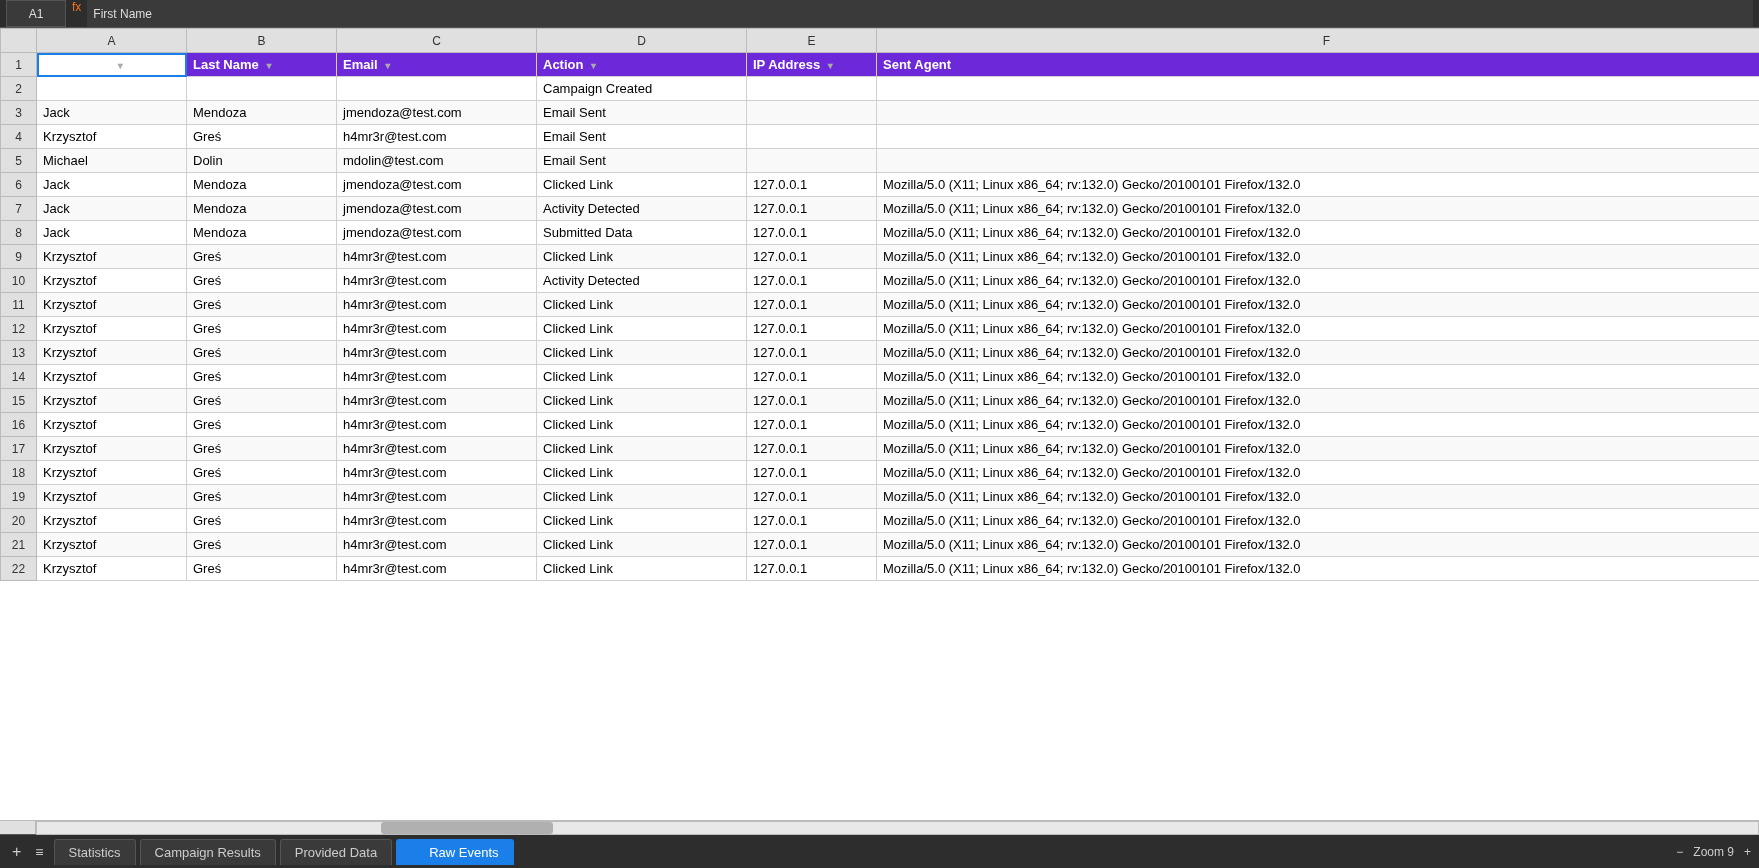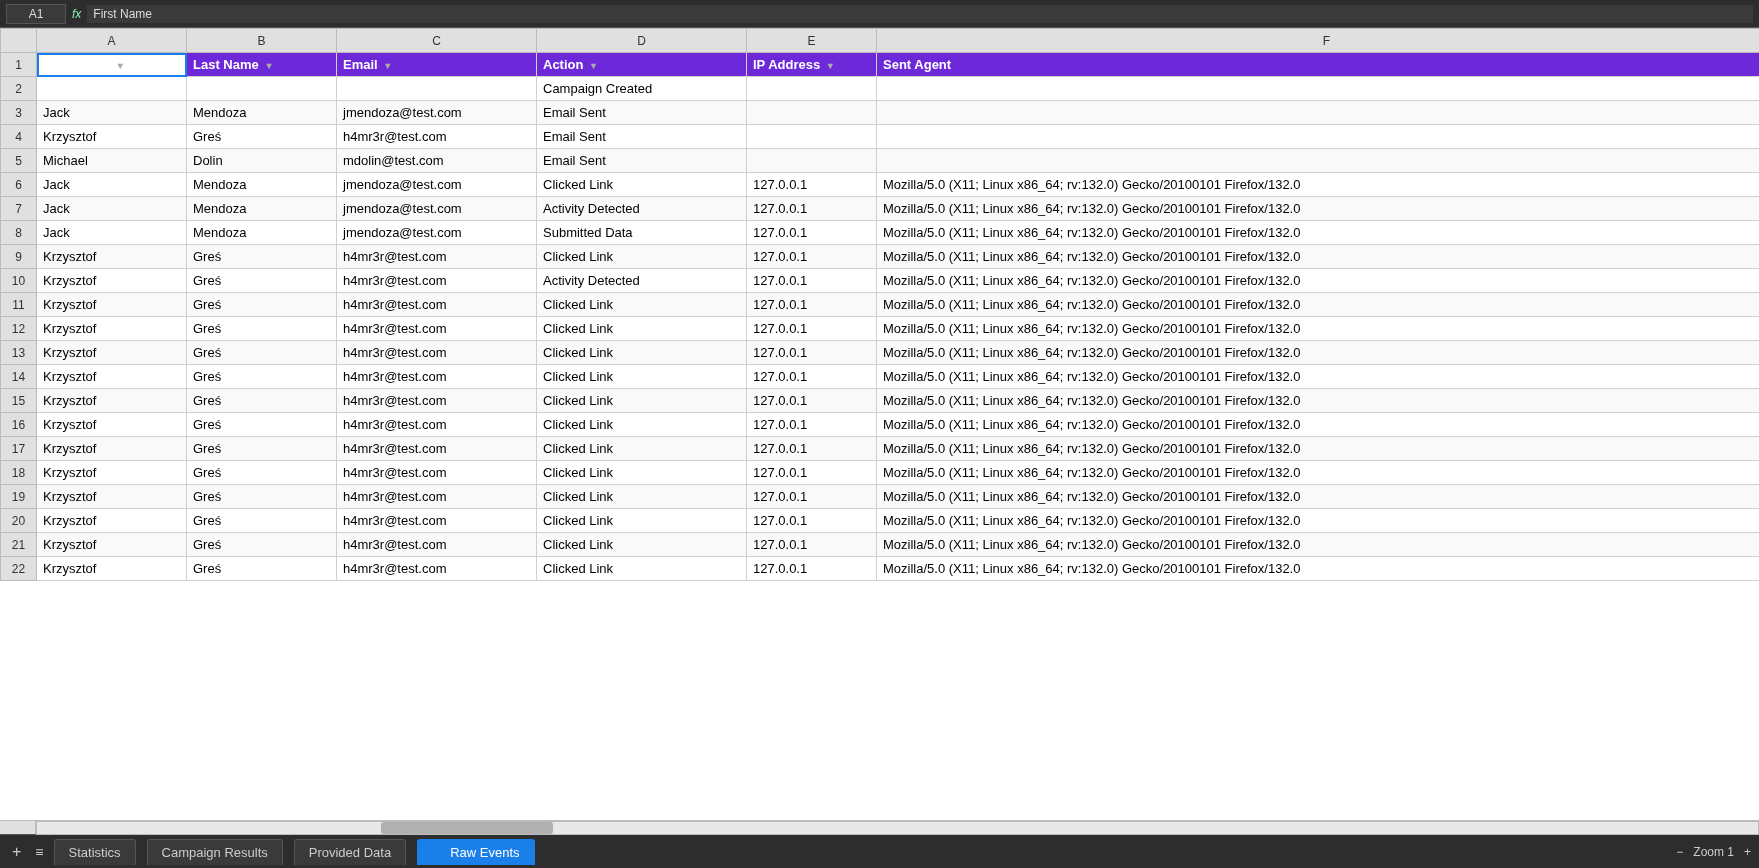--- a/index.html
+++ b/index.html
@@ -10,41 +10,39 @@
       color: #000;
       display: flex;
       flex-direction: column;
       height: 868px;
       overflow: hidden;
     }
 
     
     .formula-bar {
       display: flex;
-      align-items: center;
       background: #2d2d2d;
       border-bottom: 1px solid #555;
       height: 28px;
       padding: 0 6px;
       gap: 6px;
       flex-shrink: 0;
     }
     .cell-ref {
       background: #3a3a3a;
       border: 1px solid #555;
       color: #ddd;
       font-size: 12px;
       padding: 2px 6px;
       width: 60px;
       text-align: center;
     }
     .fx-icon {
-      color: #86efac;
+      color: #f97316;
       font-size: 12px;
-      font-style: italic;
     }
     .formula-input {
       flex: 1;
       background: #3a3a3a;
       border: none;
       color: #ddd;
       font-size: 12px;
       padding: 2px 6px;
       outline: none;
     }
@@ -181,21 +179,21 @@
       align-items: center;
       height: 26px;
       padding: 0 14px;
       font-size: 13px;
       color: #ccc;
       cursor: pointer;
       border-radius: 3px 3px 0 0;
       background: #3a3a3a;
       border: 1px solid #555;
       border-bottom: none;
-      margin-right: 9px;
+      margin-right: 2px;
     }
 
     .sheet-tab.active {
       background: #1a7fe8;
       color: #fff;
       border-color: #1a7fe8;
       padding-left: 32px;
     }
 
     .bottom-right {
@@ -512,16 +510,16 @@
     <button class="sheet-menu-btn">≡</button>
     <div id="sheet-tabs" style="display:flex; gap:2px; align-items:flex-end;">
     <div class="sheet-tab">Statistics</div>
         <div class="sheet-tab">Campaign Results</div>
         <div class="sheet-tab">Provided Data</div>
         <div class="sheet-tab active">Raw Events</div>
       </div>
   </div>
   <div class="bottom-right">
     <span style="cursor:pointer;">−</span>
-    <span>Zoom 1</span>
+    <span>Zoom 9</span>
     <span style="cursor:pointer;">+</span>
   </div>
 </div>
 
 </body></html>

